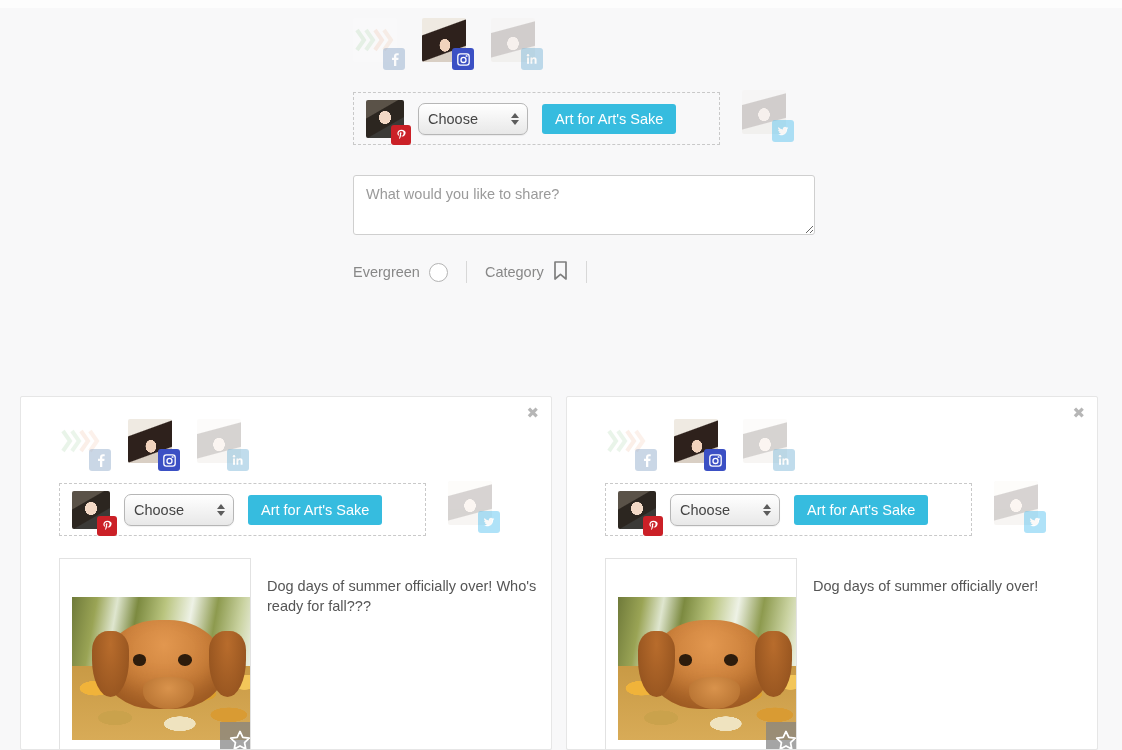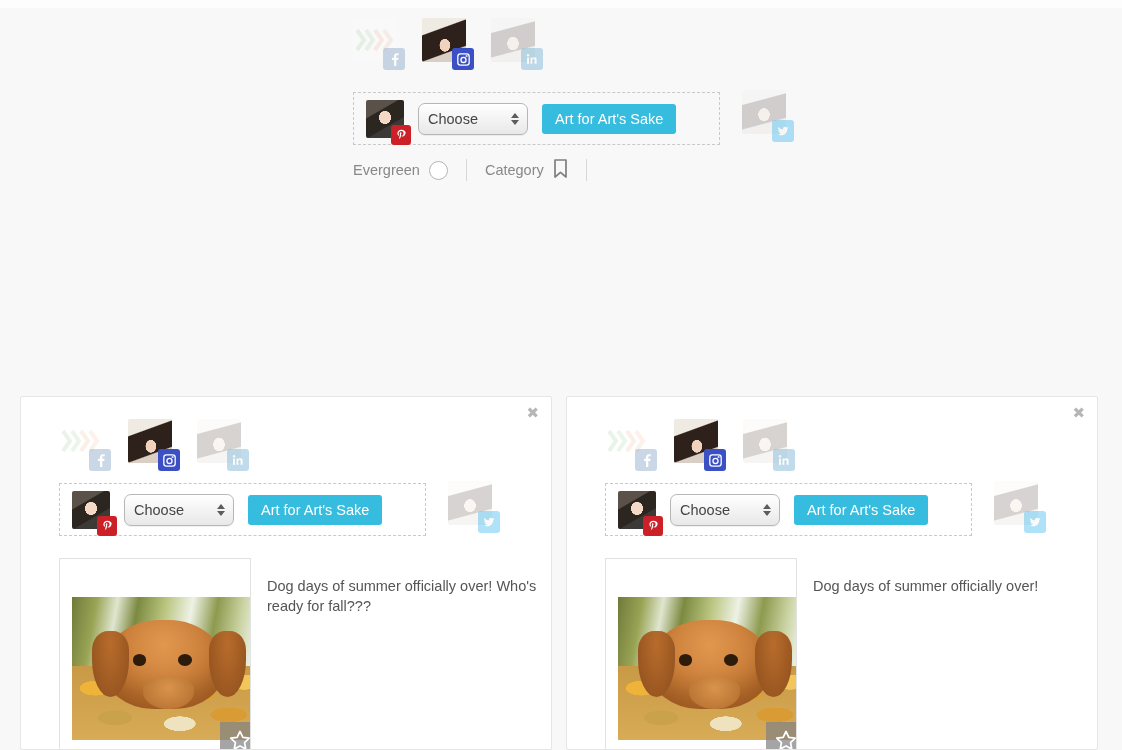--- a/index.html
+++ b/index.html
@@ -120,21 +120,21 @@
     border-radius: 3px;
     padding: 4px 12px;
     font-family: "Liberation Sans", sans-serif;
     font-size: 14.5px;
     color: #555;
     background: #fff;
     display: block;
   }
   input.link::placeholder { color: #9a9a9a; }
 
-  .opts { display: flex; align-items: center; margin-top: 14px; gap: 0; }
+  .opts { display: flex; align-items: center; margin-top: 26px; gap: 0; }
   .opt { display: flex; align-items: center; gap: 9px; color: #888; font-size: 14.5px; }
   .circle-toggle { width: 19px; height: 19px; border: 1.6px solid #b4b4b4; border-radius: 50%; background: #fff; }
   .divider { width: 1px; height: 22px; background: #d8d8d8; margin: 0 18px; }
   .divider.last { margin-left: 18px; }
 
   
   .cards { position: absolute; top: 396px; left: 20px; display: flex; gap: 14px; }
   .card {
     width: 532px; height: 354px;
     background: #fff;
@@ -302,20 +302,21 @@
       <div class="acct dim trailing-acct">
         <div class="ava" style="background:radial-gradient(ellipse at 50% 56%,#f0d6c4 0 18%,transparent 19%),linear-gradient(165deg,#f3efe9 0 26%,#4a3a32 28% 70%,#ddd5cb 72%),#eee8df"></div>
         <span class="badge" style="background:#4fc0f0">
           <svg width="12" height="12" viewBox="0 0 16 16">
               <path fill="#fff" d="M15 3.6c-.5.25-1.1.4-1.7.5.6-.35 1-.9 1.25-1.6-.55.35-1.15.6-1.8.72A2.85 2.85 0 0 0 10.7 2.3c-1.6 0-2.9 1.3-2.9 2.9 0 .22.02.45.07.65A8.2 8.2 0 0 1 1.9 2.83a2.9 2.9 0 0 0 .9 3.87c-.47-.02-.92-.15-1.3-.36v.03c0 1.4 1 2.57 2.32 2.84-.24.07-.5.1-.76.1-.19 0-.37-.02-.55-.05a2.9 2.9 0 0 0 2.7 2.02 5.8 5.8 0 0 1-3.6 1.24c-.24 0-.47-.01-.7-.04a8.2 8.2 0 0 0 4.43 1.3c5.3 0 8.22-4.4 8.22-8.22l-.01-.37A5.8 5.8 0 0 0 15 3.6z"></path>
             </svg>
         </span>
       </div>
     </div>
 
+    <textarea class="share" placeholder="What would you like to share?" style=""></textarea>
 
 
     <div class="opts">
       <div class="opt">
         <span>Evergreen</span>
         <span class="circle-toggle"></span>
       </div>
       <span class="divider"></span>
       <div class="opt">
         <span>Category</span>

